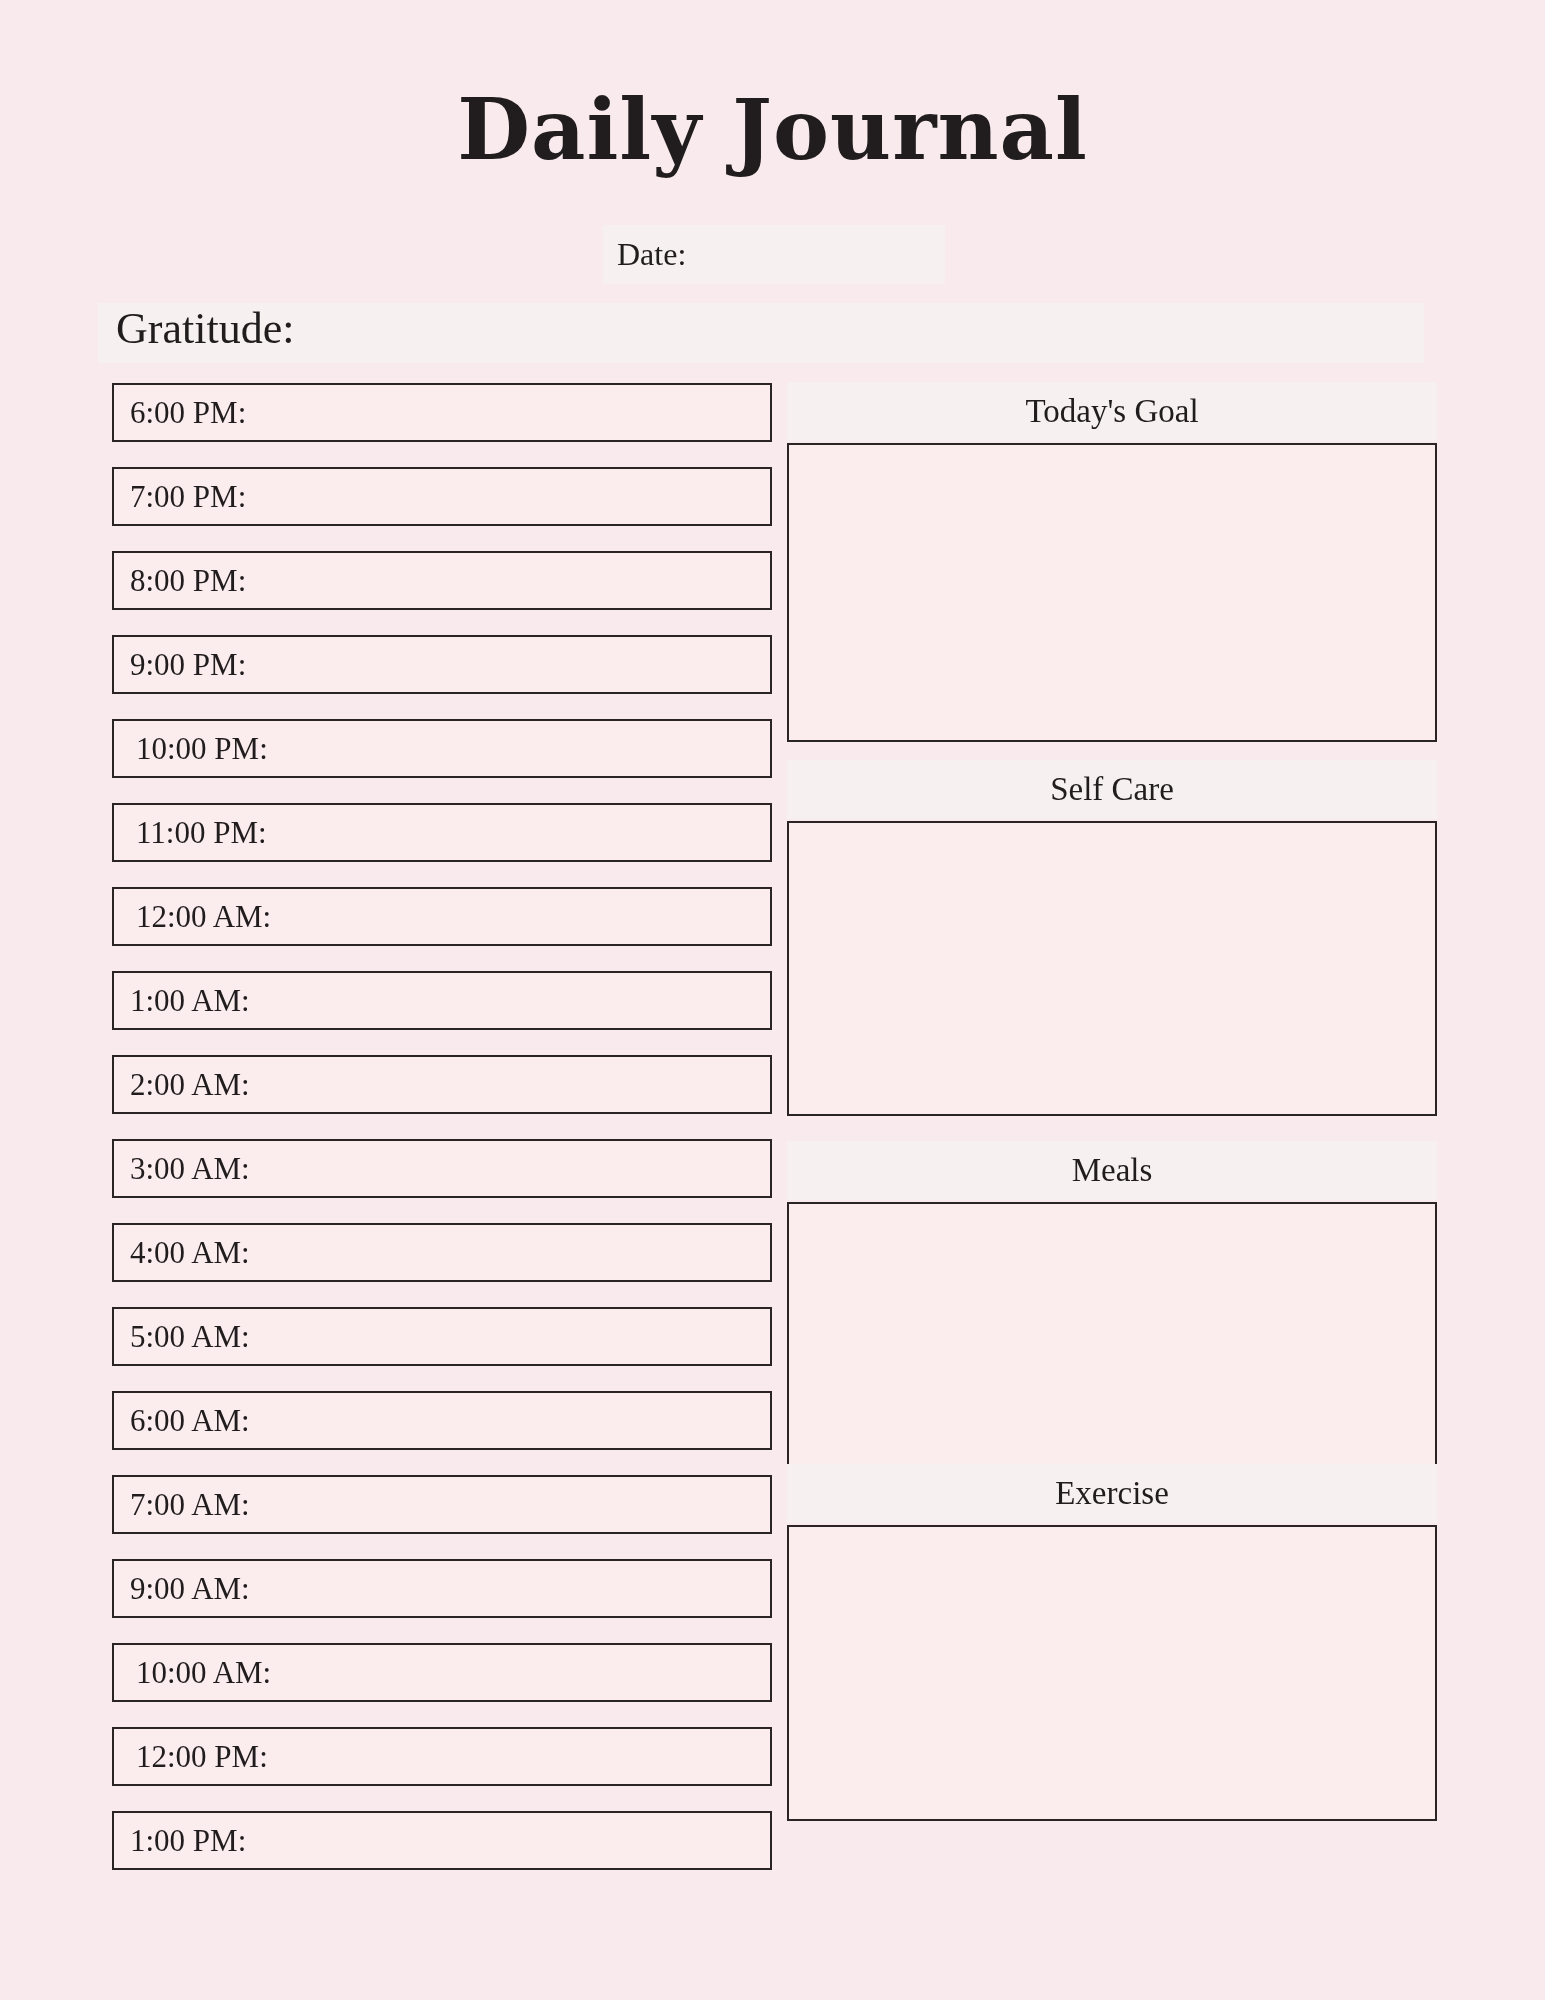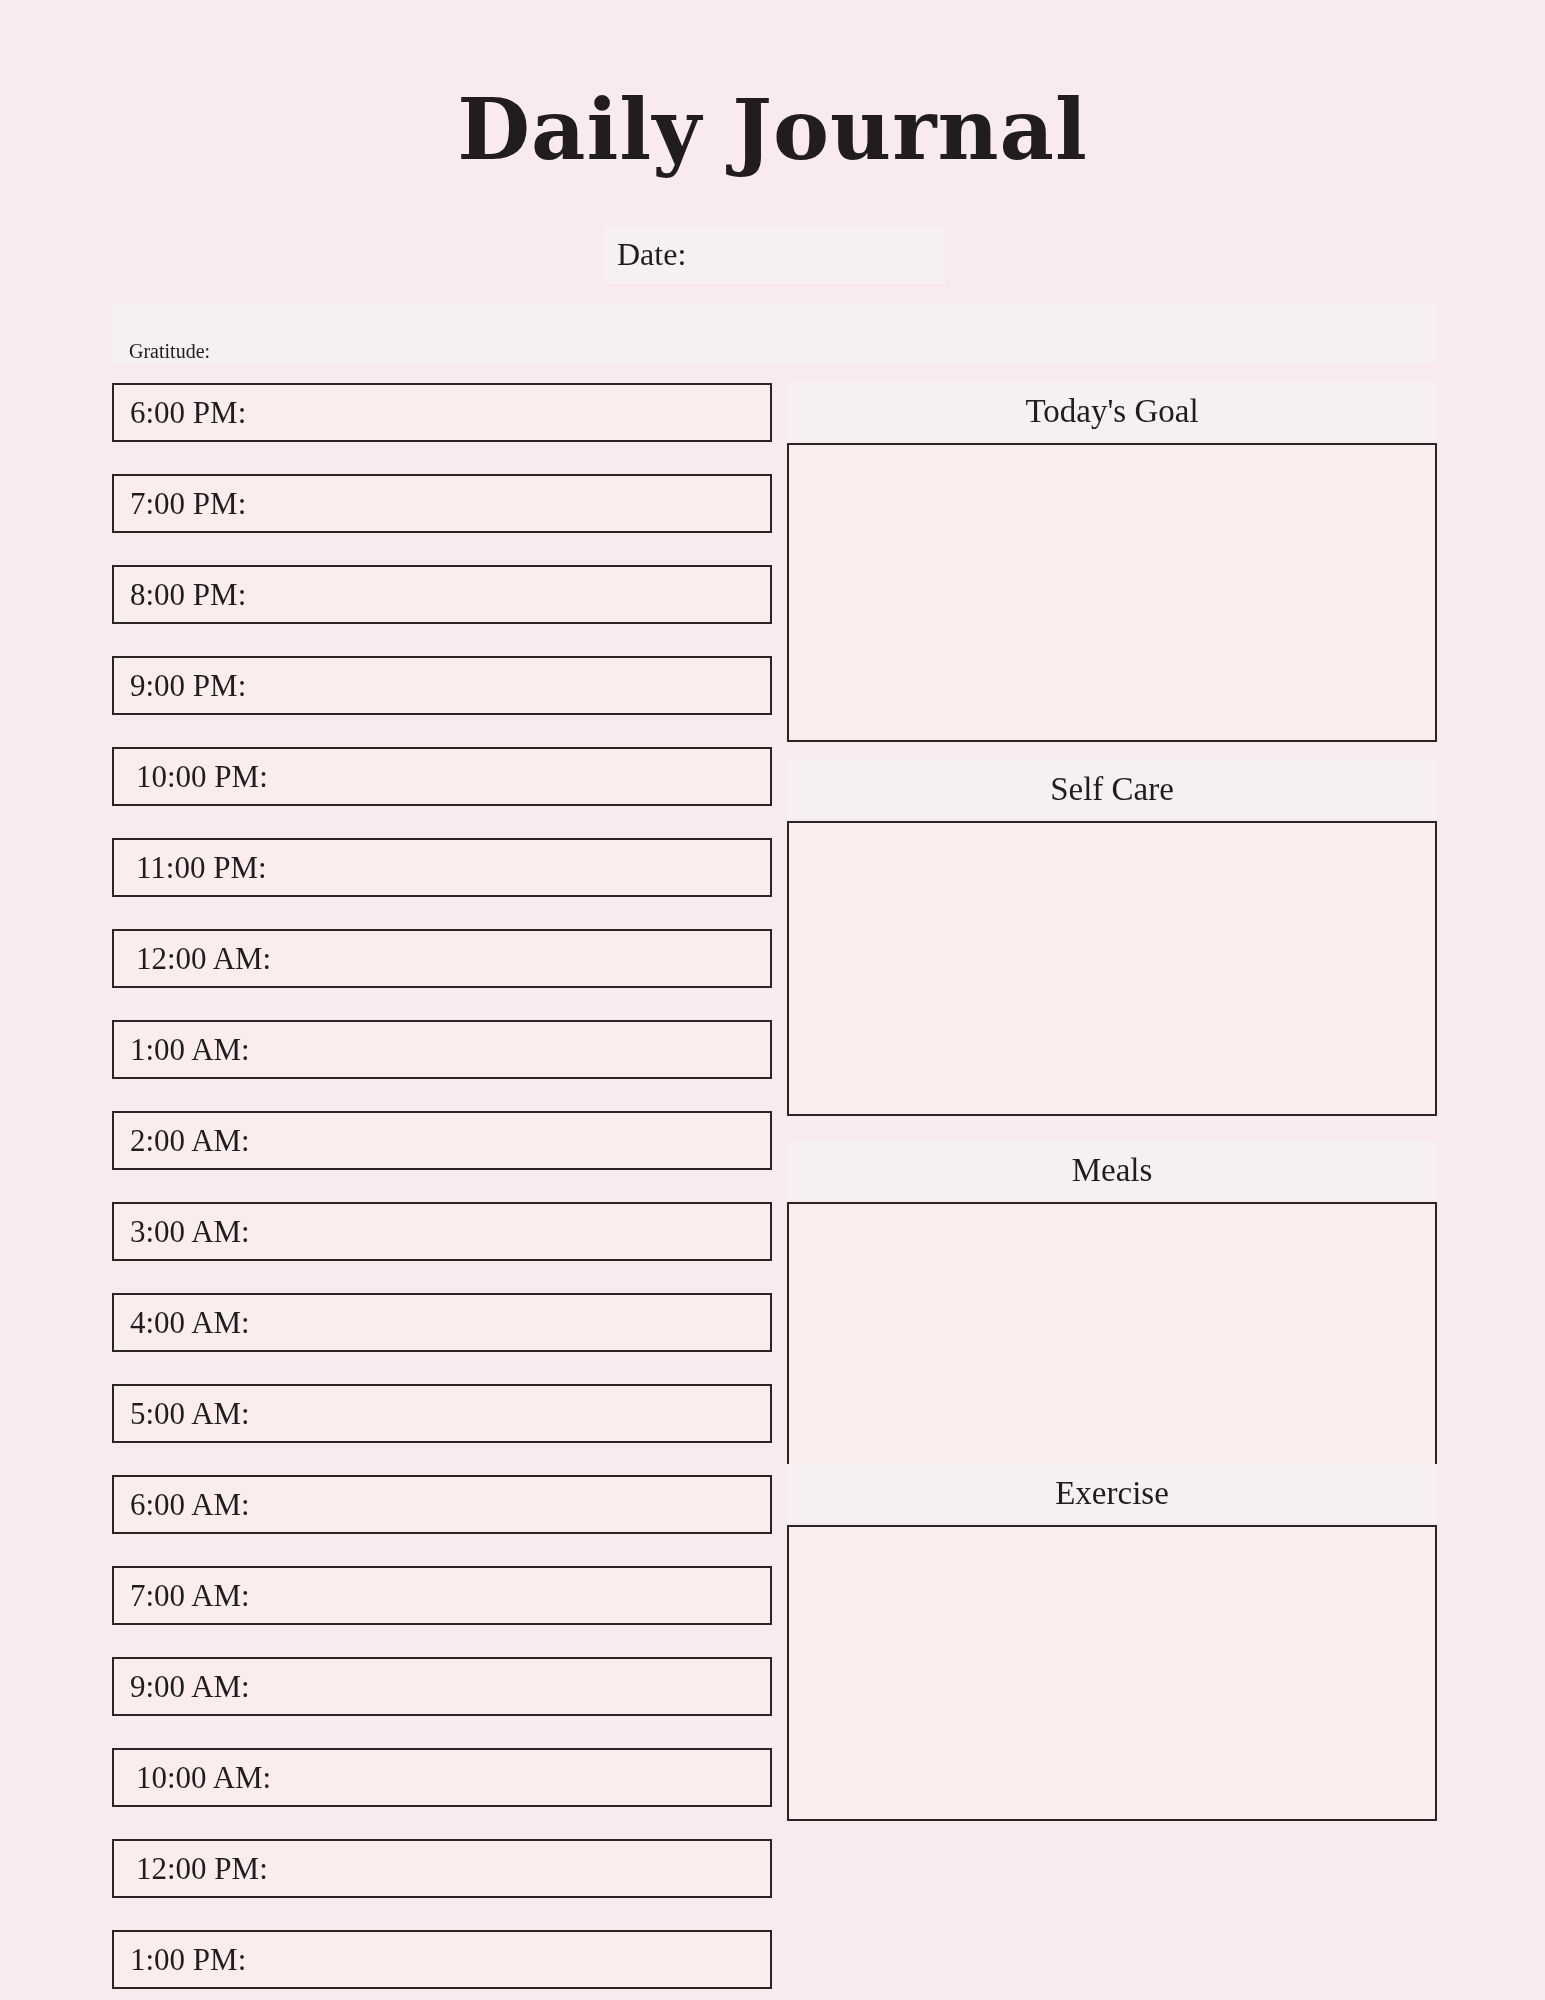--- a/index.html
+++ b/index.html
@@ -29,29 +29,29 @@
   }
 
   .date-panel{
     position:absolute;left:603px;top:225px;width:342px;height:59px;
     background:var(--panel);
     display:flex;align-items:center;
     padding-left:14px;font-size:32px;
   }
 
   .gratitude-panel{
-    position:absolute;left:111px;top:303px;width:1326px;height:60px;
+    position:absolute;left:98px;top:303px;width:1326px;height:60px;
     background:var(--panel);
-    display:flex;align-items:flex-end;
-    padding-left:18px;font-size:20px;
+    display:flex;align-items:flex-start;
+    padding-left:18px;font-size:44px;
   }
 
   .schedule{
     position:absolute;left:112px;top:383px;width:660px;
-    display:flex;flex-direction:column;gap:32px;text-align:right;
+    display:flex;flex-direction:column;gap:25px;text-align:right;
   }
   .time-slot{
     height:59px;width:100%;
     border:2px solid var(--border);
     background:var(--box-fill);
     display:flex;align-items:center;
   }
   .time-label{font-size:31px;padding-left:16px;white-space:nowrap;}
   .time-label.two-digit{padding-left:22px;}
 

